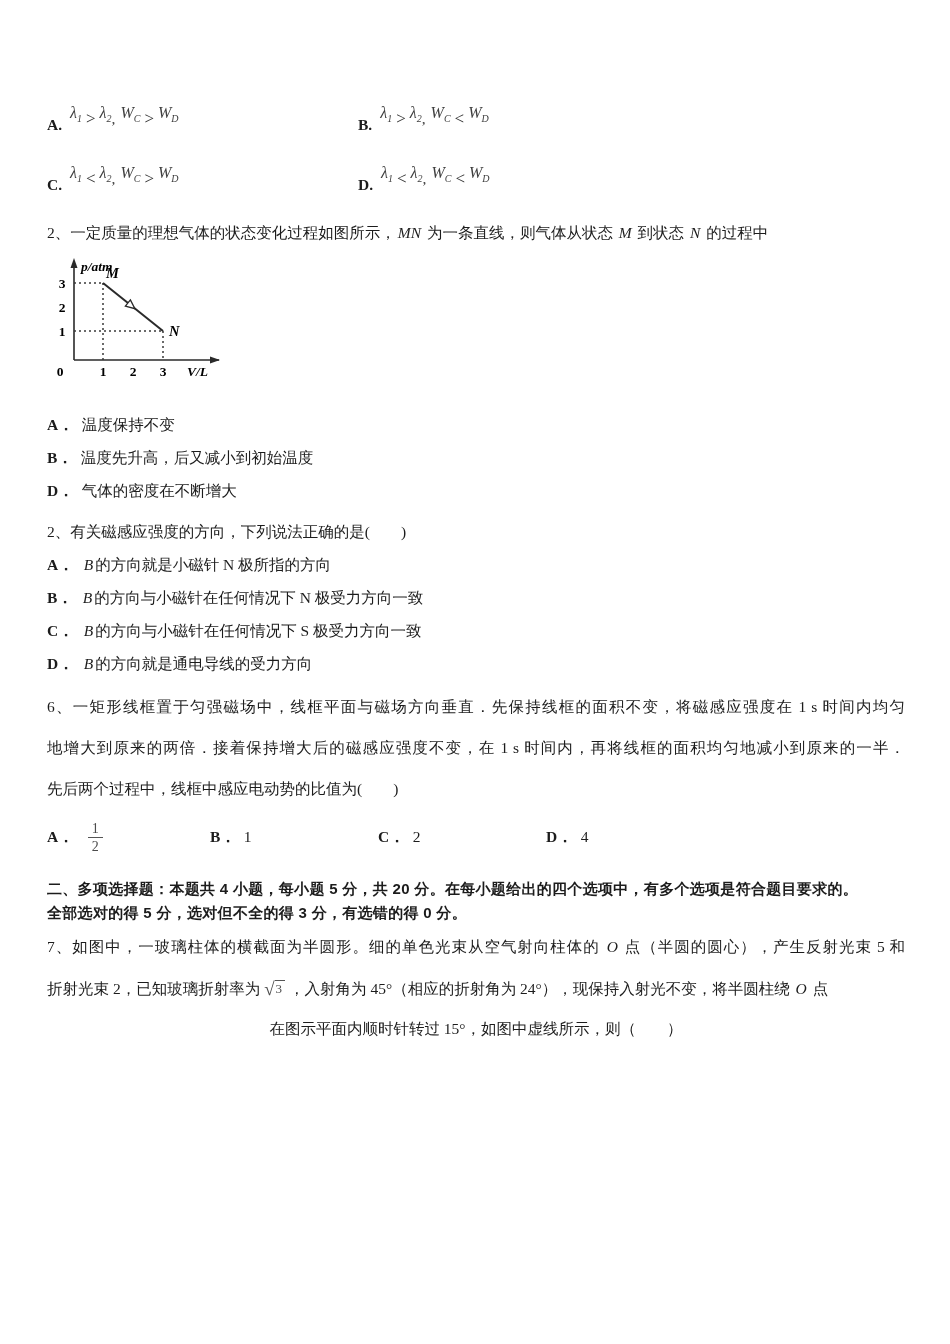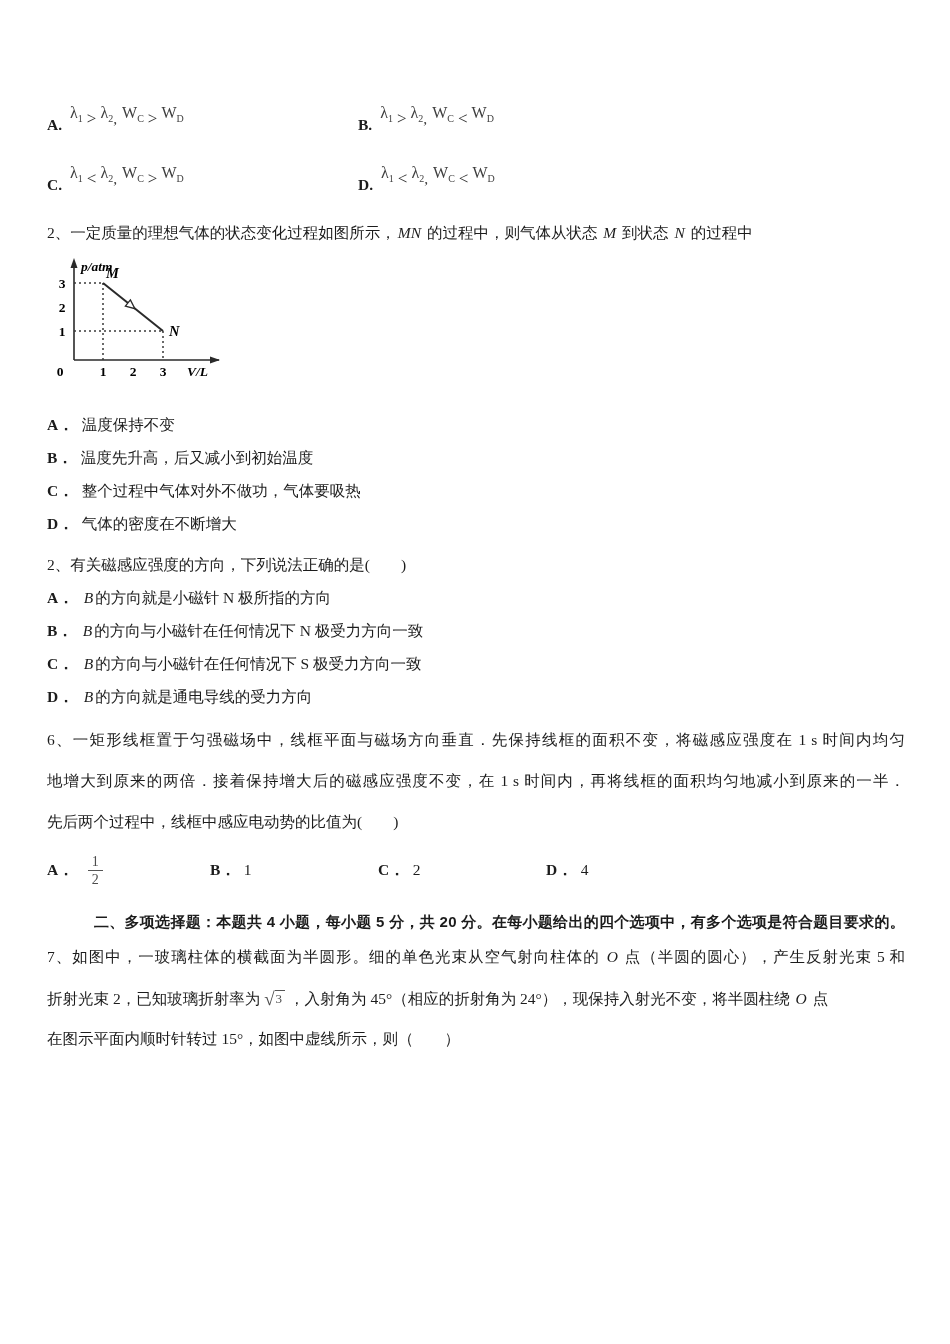--- a/index.html
+++ b/index.html
@@ -10,21 +10,21 @@
     font-size:15.5px; line-height:22px;
     padding:96px 45px 0 47px;
     position:relative; margin:0 auto; overflow:hidden;
   }
   
   .topgrid { display:grid; grid-template-columns:311px 1fr; row-gap:20px; }
   .topopt { height:40px; display:flex; align-items:flex-end; }
   .olabel { font-weight:700; margin-right:8px; }
   .mexpr { white-space:nowrap; color:#3f3f3f; }
   .mvar { display:inline-block; transform:translateY(-6px);
-          font-size:16px; }
+          font-style:italic; font-size:16px; }
   .mvar sub { font-size:10px; vertical-align:sub; }
   .mrel { display:inline-block; margin:0 4px; font-size:17px; color:#333; }
   .mcomma { display:inline-block; margin:0 5px 0 0; }
   
   .stem { margin-top:26px; }
   .v { font-family:"Liberation Serif",serif; margin:0 2px; }
   .optlist { margin-top:24px; }
   .opt { line-height:33px; }
   
   .figwrap { margin-top:10px; height:130px; }
@@ -40,25 +40,25 @@
   .fill { text-align:justify; text-align-last:justify; }
   .q6opts { margin-top:4px; height:48px; display:grid;
             grid-template-columns:163px 168px 168px 1fr; align-items:center; }
   .q6opt { display:flex; align-items:center; }
   .frac { display:inline-flex; flex-direction:column; align-items:center;
           color:#4c4c4c; font-size:14px; line-height:15px; margin-left:6px; }
   .frac .num { border-bottom:1.3px solid #555; padding:0 4px 1px 4px; }
   .frac .den { padding-top:1px; }
   
   .sect { margin-top:16px; font-family:"Liberation Sans","DejaVu Sans",sans-serif;
-          font-weight:700; font-size:15px; line-height:23.5px; letter-spacing:0.3px;text-align:right; }
+          font-weight:700; font-size:15px; line-height:23.5px; letter-spacing:0.3px; }
   
   .q7l1 { margin-top:12px; }
   .q7l2 { margin-top:16px; line-height:30px; }
-  .q7l3 { margin-top:14px; }
+  .q7l3 { margin-top:14px;text-align:center; }
   .sqrt { display:inline-flex; align-items:flex-start; transform:translateY(6px);
           color:#4c4c4c; margin:0 4px; vertical-align:top; }
   .sqrt .r { font-size:19px; line-height:17px; }
   .sqrt .n { border-top:1.2px solid #555; font-size:13px; line-height:16px; padding:0 3px 0 1px; }
 </style>
 </head>
 <body>
 
 <div class="page">
 
@@ -78,21 +78,21 @@
       <span class="olabel">C.</span>
       <span class="mexpr"><span class="mvar"><span>λ</span><sub>1</sub></span><span class="mrel">&lt;</span><span class="mvar"><span>λ</span><sub>2</sub></span><span class="mcomma">,</span><span class="mvar"><span>W</span><sub>C</sub></span><span class="mrel">&gt;</span><span class="mvar"><span>W</span><sub>D</sub></span></span>
     </div>
 
     <div class="topopt">
       <span class="olabel">D.</span>
       <span class="mexpr"><span class="mvar"><span>λ</span><sub>1</sub></span><span class="mrel">&lt;</span><span class="mvar"><span>λ</span><sub>2</sub></span><span class="mcomma">,</span><span class="mvar"><span>W</span><sub>C</sub></span><span class="mrel">&lt;</span><span class="mvar"><span>W</span><sub>D</sub></span></span>
     </div>
   </div>
 
-  <p class="stem"><span>2、一定质量的理想气体的状态变化过程如图所示，</span><i class="v">MN</i><span> 的过程中，则气体从状态 </span><i class="v">M</i><span> 到状态 </span><i class="v">N</i><span> 的过程中</span></p>
+  <p class="stem"><span>2、一定质量的理想气体的状态变化过程如图所示，</span><i class="v">MN</i><span> 为一条直线，则气体从状态 </span><i class="v">M</i><span> 到状态 </span><i class="v">N</i><span> 的过程中</span></p>
 
   <div class="figwrap">
     <svg width="185" height="130" viewBox="0 0 185 130">
 
       <line x1="27" y1="106" x2="27" y2="9" stroke="#2a2a2a" stroke-width="1.6"></line>
       <polygon points="23.5,14 27,4 30.5,14" fill="#2a2a2a"></polygon>
       <line x1="27" y1="106" x2="172" y2="106" stroke="#2a2a2a" stroke-width="1.6"></line>
       <polygon points="163,102.5 173,106 163,109.5" fill="#2a2a2a"></polygon>
 
       <line x1="27" y1="29" x2="56" y2="29" stroke="#3a3a3a" stroke-width="1.5" stroke-dasharray="2 3"></line>
@@ -113,21 +113,20 @@
       <text x="86" y="122" class="tick" text-anchor="middle">2</text>
       <text x="116" y="122" class="tick" text-anchor="middle">3</text>
       <text x="59" y="24" class="ptlbl">M</text>
       <text x="122" y="82" class="ptlbl">N</text>
     </svg>
   </div>
 
   <div class="optlist">
     <div class="opt"><span class="olabel">A．</span><span>温度保持不变</span></div>
     <div class="opt"><span class="olabel">B．</span><span>温度先升高，后又减小到初始温度</span></div>
-    <div class="opt"><span class="olabel">C．</span><span>整个过程中气体对外不做功，气体要吸热</span></div>
     <div class="opt"><span class="olabel">D．</span><span>气体的密度在不断增大</span></div>
   </div>
 
   <p class="q5stem">2、有关磁感应强度的方向，下列说法正确的是(　　)</p>
   <div>
     <div class="opt"><span class="olabel">A．</span><i class="v">B</i><span>的方向就是小磁针 N 极所指的方向</span></div>
     <div class="opt"><span class="olabel">B．</span><i class="v">B</i><span>的方向与小磁针在任何情况下 N 极受力方向一致</span></div>
     <div class="opt"><span class="olabel">C．</span><i class="v">B</i><span>的方向与小磁针在任何情况下 S 极受力方向一致</span></div>
     <div class="opt"><span class="olabel">D．</span><i class="v">B</i><span>的方向就是通电导线的受力方向</span></div>
   </div>
@@ -154,20 +153,21 @@
         <span>2</span>
       </div>
     <div class="q6opt">
         <span class="olabel">D．</span>
         <span>4</span>
       </div>
   </div>
 
   <div class="sect">
     <div>二、多项选择题：本题共 4 小题，每小题 5 分，共 20 分。在每小题给出的四个选项中，有多个选项是符合题目要求的。</div>
+    <div>全部选对的得 5 分，选对但不全的得 3 分，有选错的得 0 分。</div>
   </div>
 
   <p class="q7l1 fill"><span>7、如图中，一玻璃柱体的横截面为半圆形。细的单色光束从空气射向柱体的 </span><i class="v">O</i><span> 点（半圆的圆心），产生反射光束 5 和</span></p>
   <p class="q7l2"><span>折射光束 2，已知玻璃折射率为</span><span class="sqrt">
         <span class="r">√</span>
         <span class="n">3</span>
       </span><span>，入射角为 45°（相应的折射角为 24°），现保持入射光不变，将半圆柱绕 </span><i class="v">O</i><span> 点</span></p>
   <p class="q7l3">在图示平面内顺时针转过 15°，如图中虚线所示，则（　　）</p>
 
 </div>

